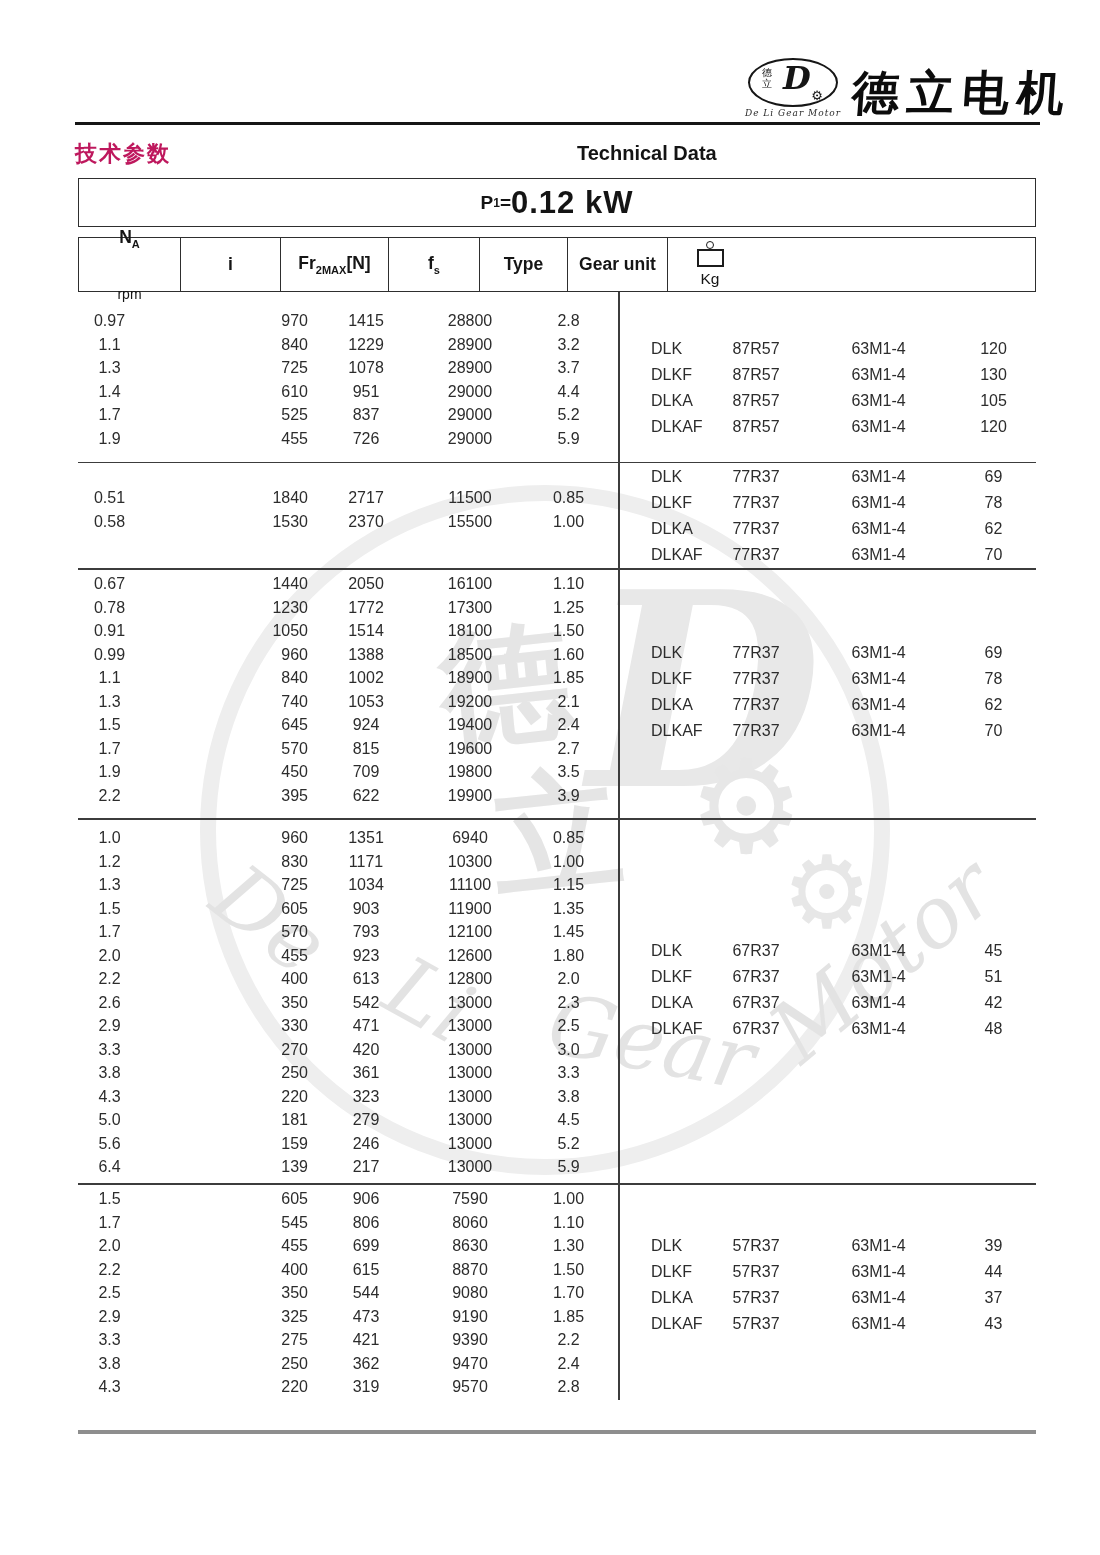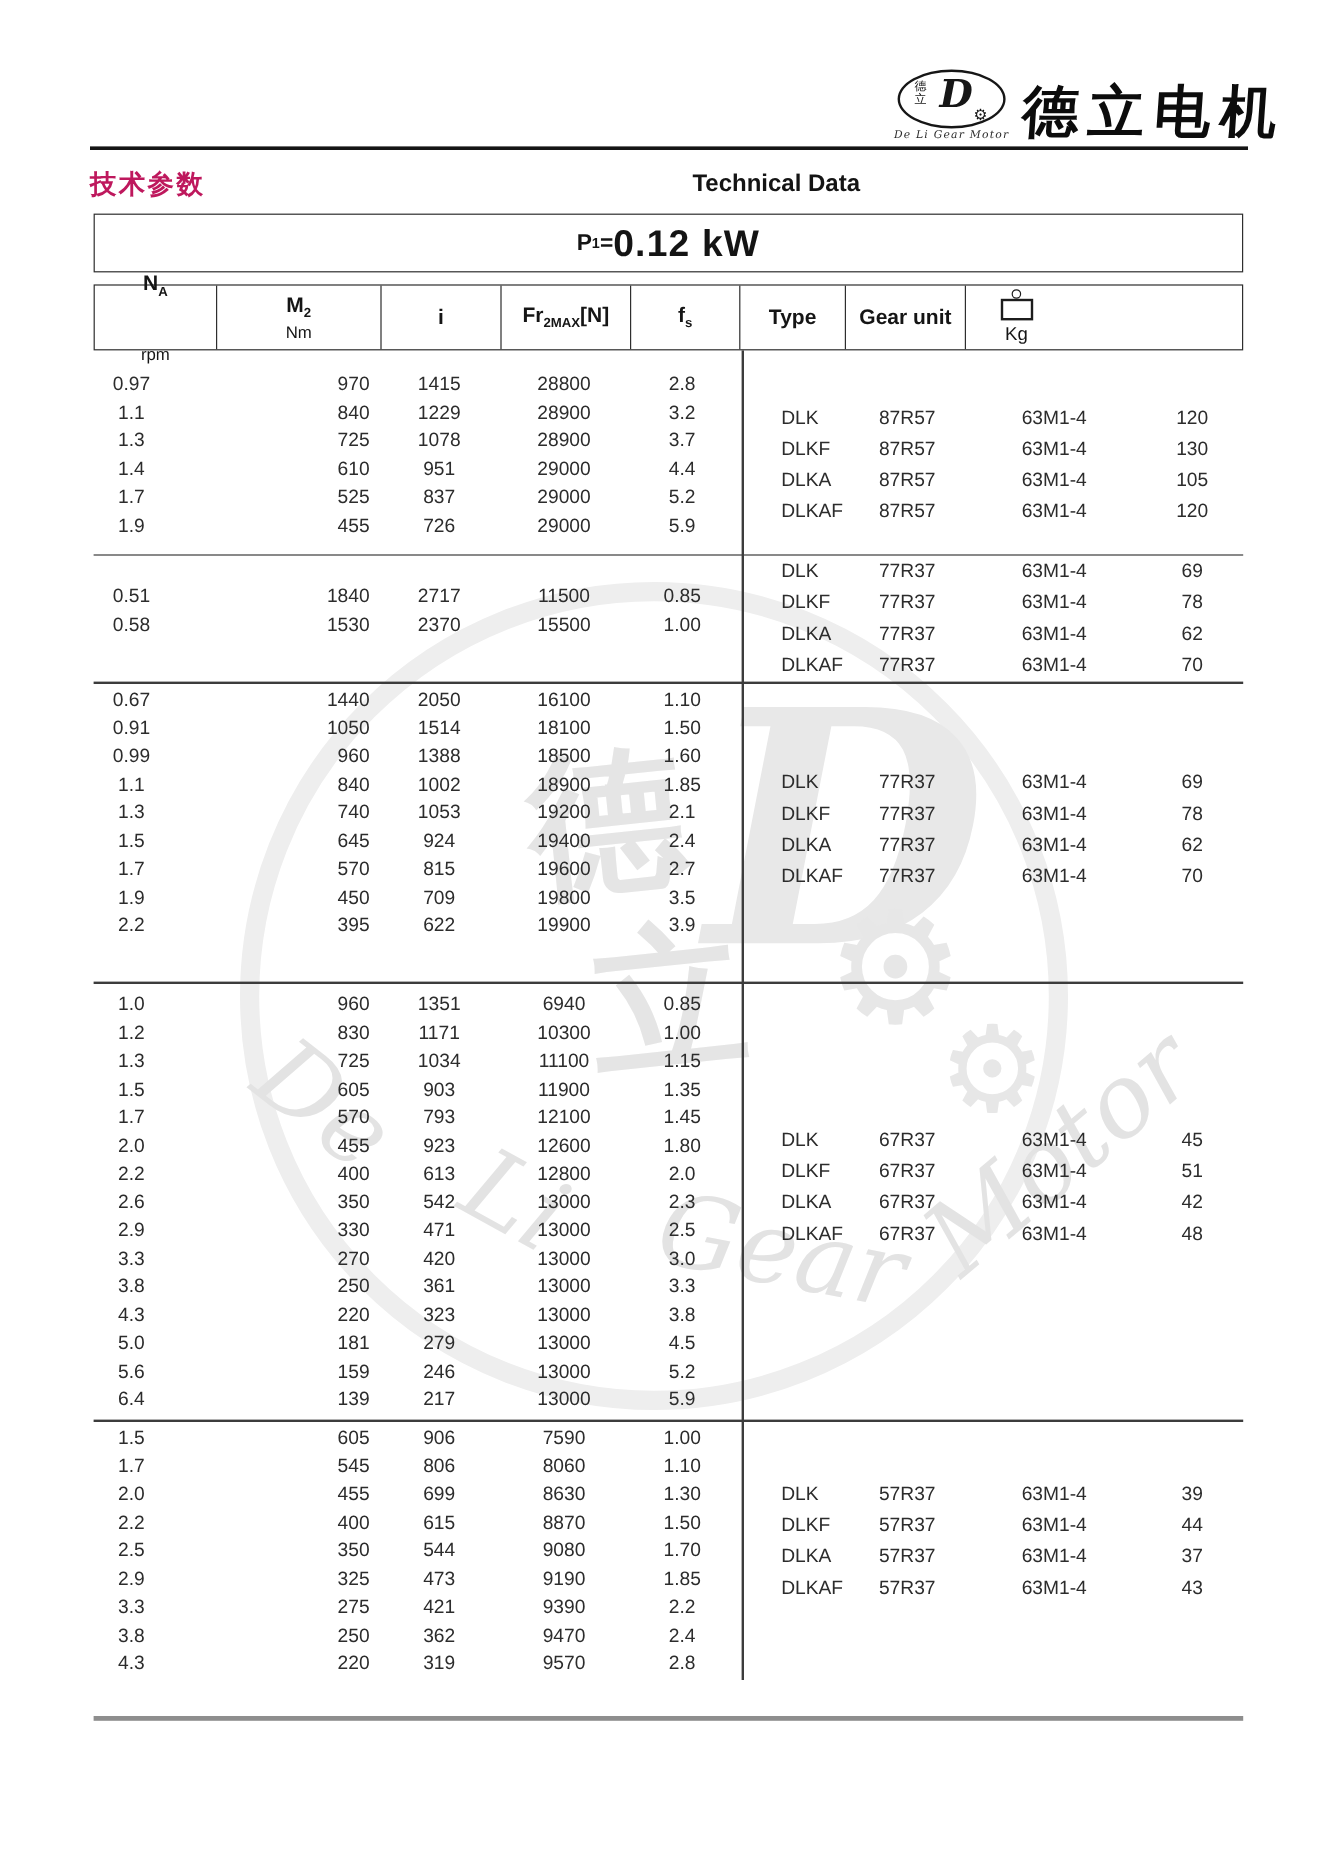--- a/index.html
+++ b/index.html
@@ -140,24 +140,20 @@
       <span class="p-sub">1</span>
       <span class="p-eq">=</span>
       <span class="p-val">0.12 kW</span>
   </div>
 
   <div class="thead">
     <div class="th th-w0">
       <div class="th-main"><span>N</span><sub>A</sub></div>
       <div class="th-unit">rpm</div>
     </div>
-    <div class="th th-w1">
-      <div class="th-main"><span>M</span><sub>2</sub></div>
-      <div class="th-unit">Nm</div>
-    </div>
     <div class="th th-w2">
       <div class="th-main"><span>i</span></div>
     </div>
     <div class="th th-w3">
       <div class="th-main"><span>Fr</span><sub>2MAX</sub><span>[N]</span></div>
     </div>
     <div class="th th-w4">
       <div class="th-main"><span>f</span><sub>s</sub></div>
     </div>
     <div class="th th-w5">
@@ -293,20 +289,27 @@
       <div class="section s3">
         <div class="left">
           <div class="drow">
             <span class="dc dc0">0.67</span>
             <span class="dc dc1">1440</span>
             <span class="dc dc2">2050</span>
             <span class="dc dc3">16100</span>
             <span class="dc dc4">1.10</span>
           </div>
           <div class="drow">
+            <span class="dc dc0">0.78</span>
+            <span class="dc dc1">1230</span>
+            <span class="dc dc2">1772</span>
+            <span class="dc dc3">17300</span>
+            <span class="dc dc4">1.25</span>
+          </div>
+          <div class="drow">
             <span class="dc dc0">0.91</span>
             <span class="dc dc1">1050</span>
             <span class="dc dc2">1514</span>
             <span class="dc dc3">18100</span>
             <span class="dc dc4">1.50</span>
           </div>
           <div class="drow">
             <span class="dc dc0">0.99</span>
             <span class="dc dc1">960</span>
             <span class="dc dc2">1388</span>

